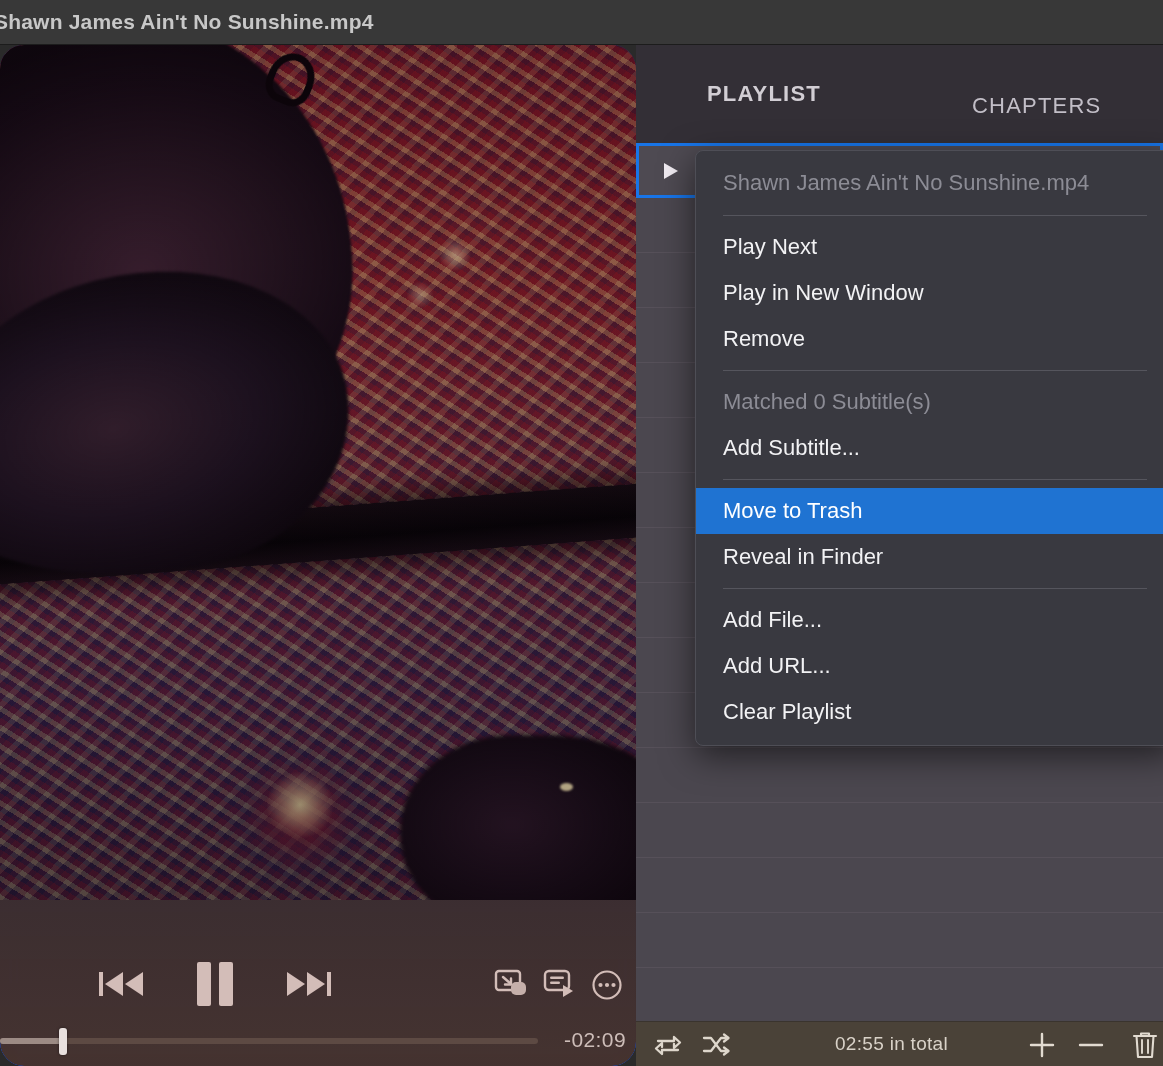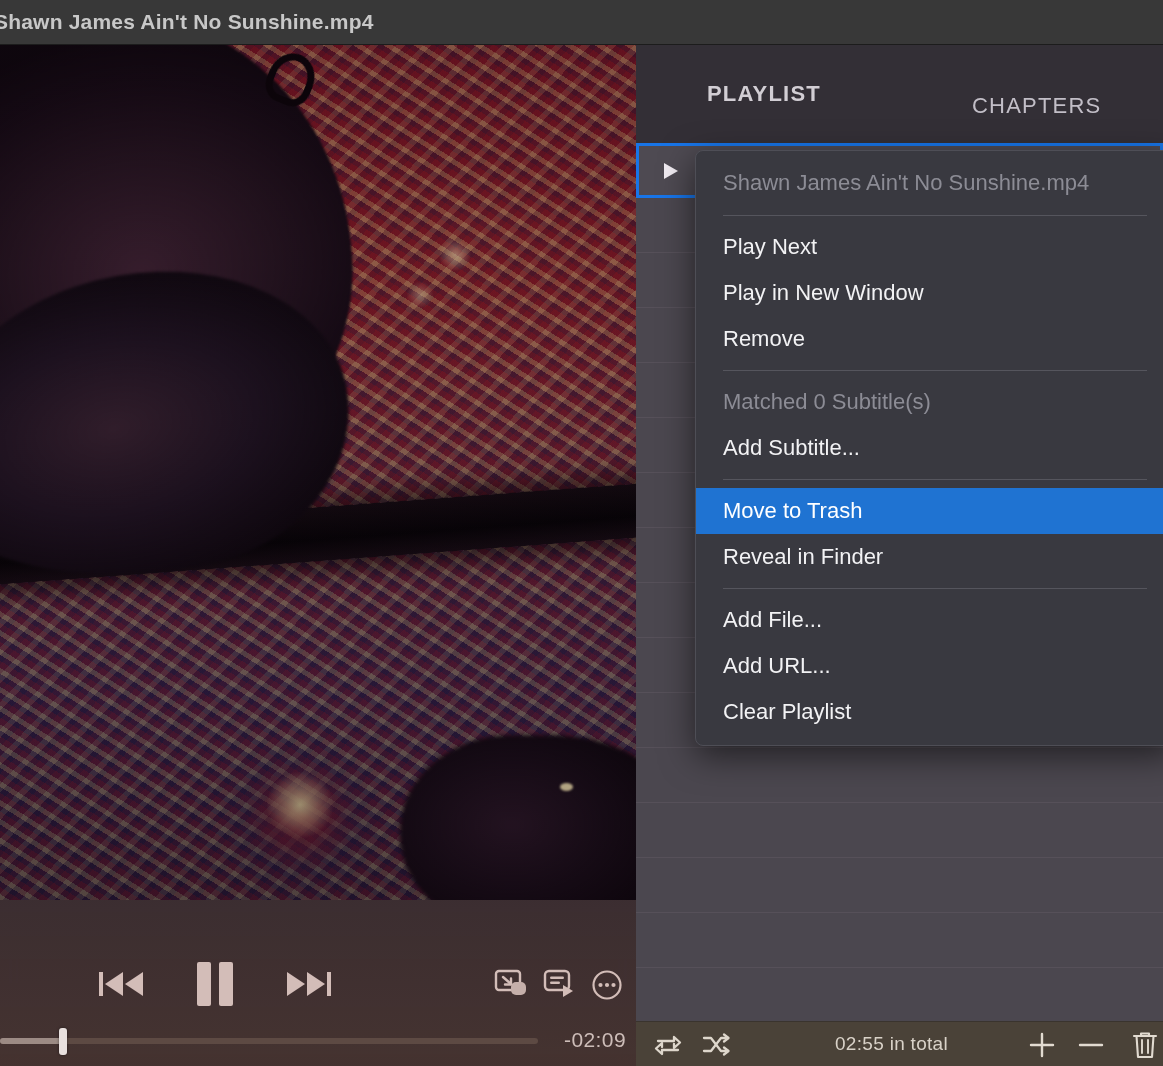--- a/index.html
+++ b/index.html
@@ -21,21 +21,21 @@
   .titlebar-text {
     font-size:21px; font-weight:bold; color:#c8c8c8;
     letter-spacing:0.2px;
     margin-left:-6px;
     white-space:nowrap;
   }
 
   
   .video-pane {
     position:absolute; left:0; top:45px; width:636px; height:1021px;
-    overflow:hidden; background:#1d4ed8;
+    overflow:hidden; background:#1d4ed8;border-radius:24px;
   }
   .video-frame {
     position:absolute; left:0; top:0; width:636px; height:855px;
     overflow:hidden;
     background:
       radial-gradient(ellipse 120px 90px at 470px 185px, rgba(255,245,210,.30), transparent 70%),
       linear-gradient(168deg, #2b0f1a 0%, #3a1320 35%, #431a22 100%);
   }
   
   .carpet {

